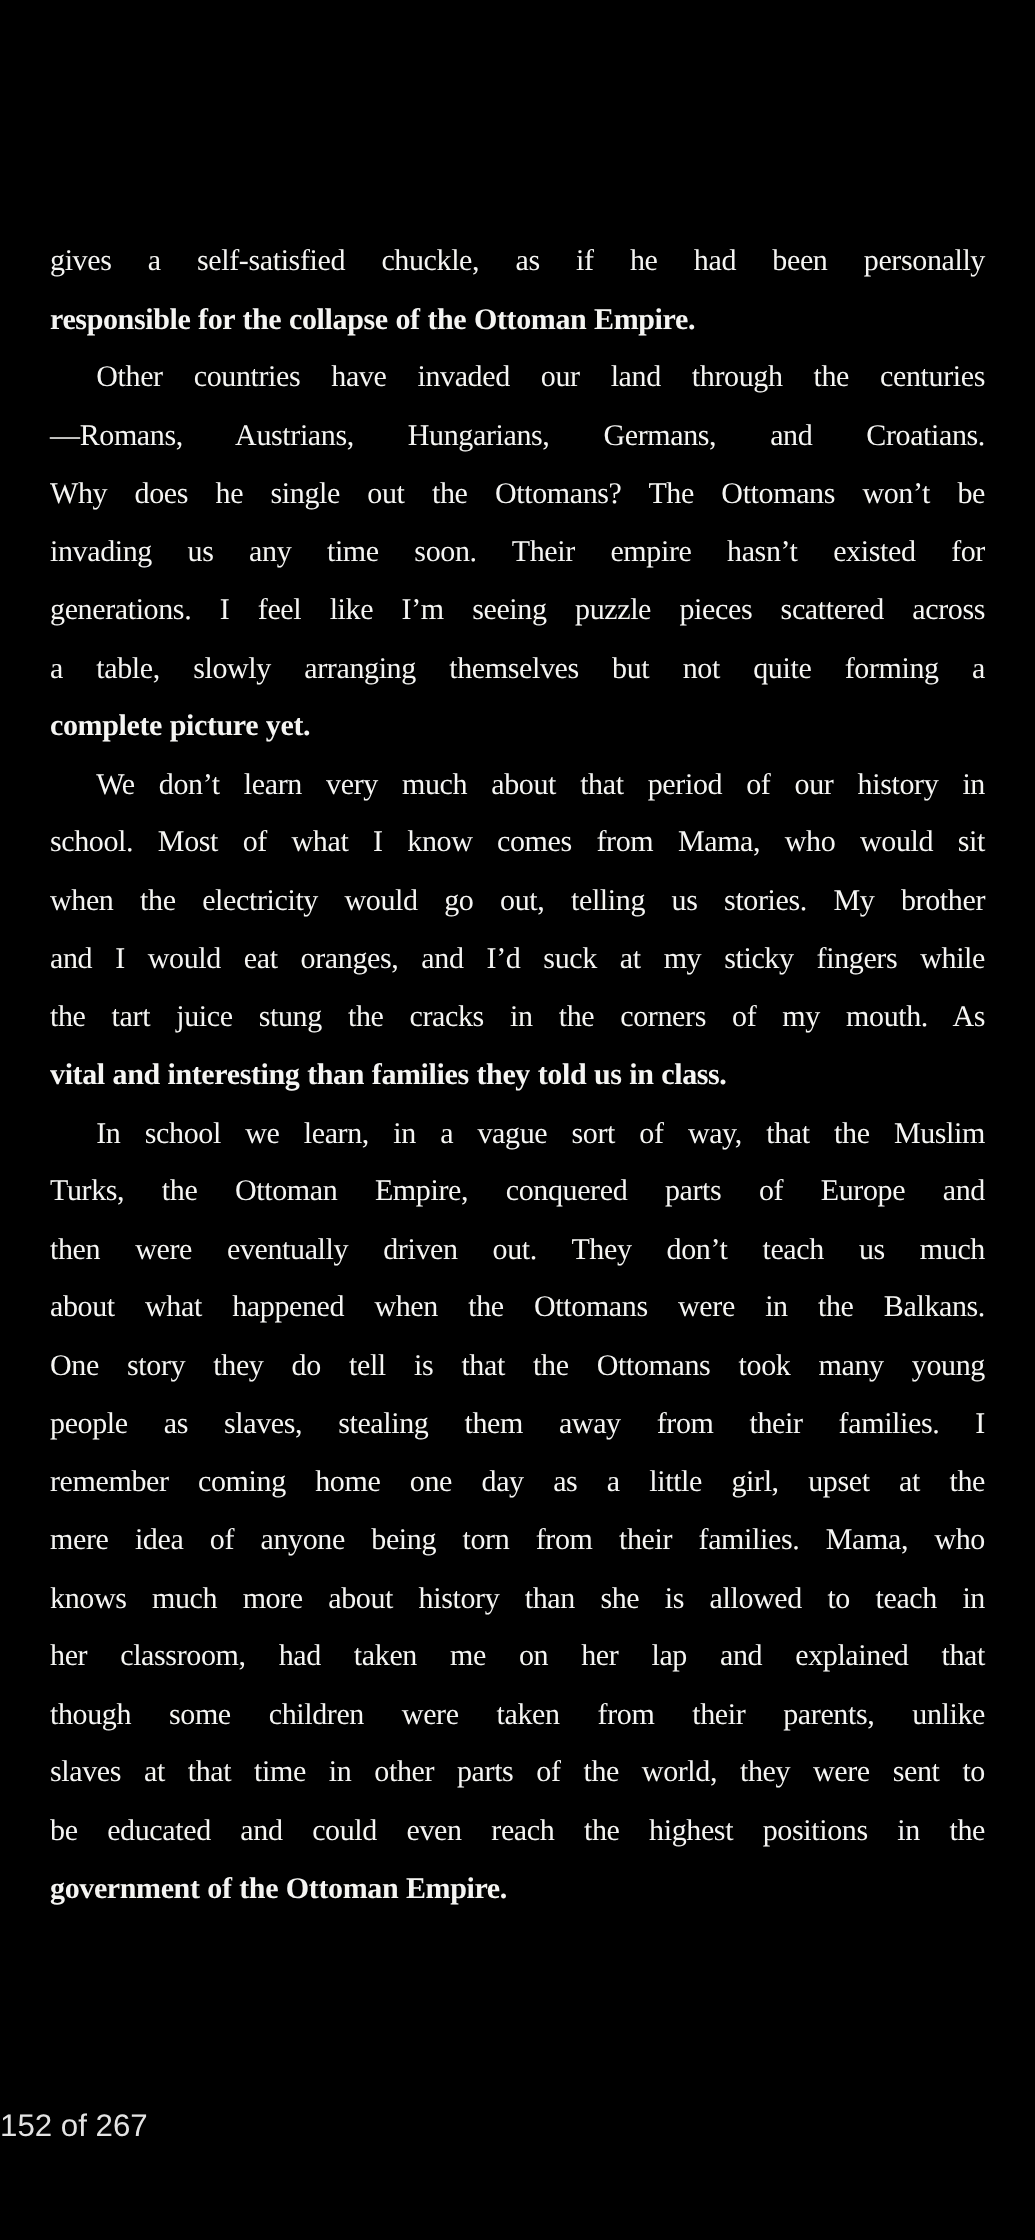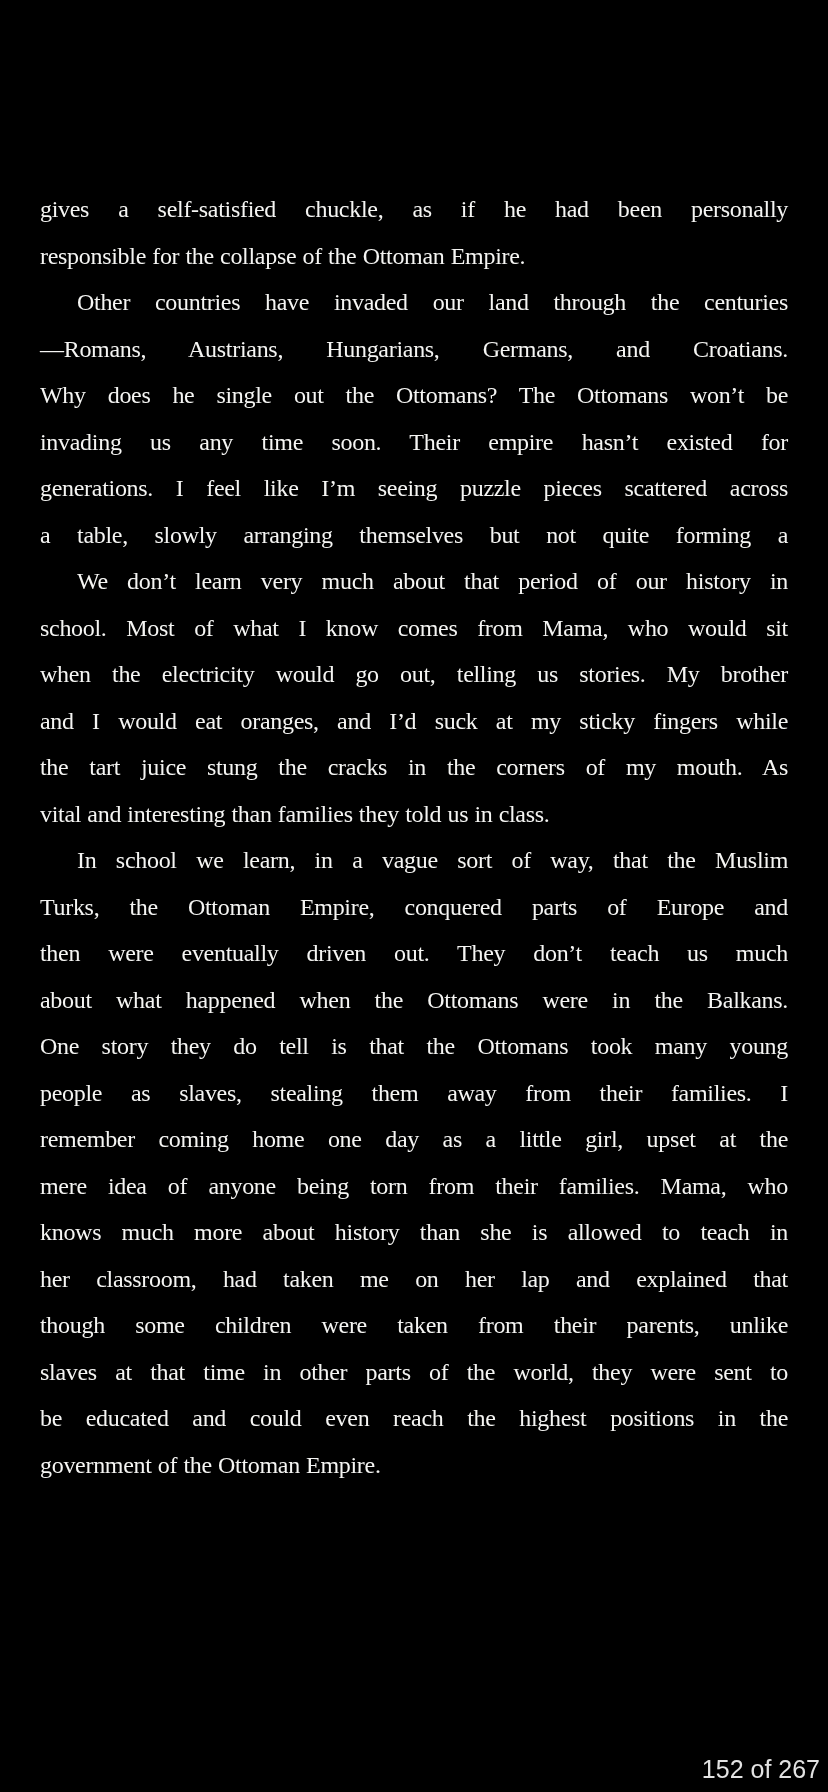--- a/index.html
+++ b/index.html
@@ -29,30 +29,31 @@
     letter-spacing:-0.3px;
     line-height:46.5px;
     word-spacing:0.02em;
   }
   .line{
     text-align:justify;
     text-align-last:justify;
   }
   .line.last{
     text-align-last:left;
+    font-weight:bold;
   }
   .line.indent{
     text-indent:37px;
   }
   .page-indicator{
     position:absolute;
-    top:1754px;
+    top:1686px;
     left:0;
     width:820px;
-    text-align:right;
+    text-align:left;
     color:var(--footer-text);
     font-family:"Liberation Sans", sans-serif;
     font-size:25px;
     line-height:30px;
   }
 </style>
 </head>
 <body>
 
 <div class="screen">
@@ -61,20 +62,21 @@
         <div class="line">gives a self-satisfied chuckle, as if he had been personally</div>
         <div class="line last">responsible for the collapse of the Ottoman Empire.</div>
       </div>
       <div>
         <div class="line indent">Other countries have invaded our land through the centuries</div>
         <div class="line">—Romans, Austrians, Hungarians, Germans, and Croatians.</div>
         <div class="line">Why does he single out the Ottomans? The Ottomans won’t be</div>
         <div class="line">invading us any time soon. Their empire hasn’t existed for</div>
         <div class="line">generations. I feel like I’m seeing puzzle pieces scattered across</div>
         <div class="line">a table, slowly arranging themselves but not quite forming a</div>
+        <div class="line last">complete picture yet.</div>
       </div>
       <div>
         <div class="line indent">We don’t learn very much about that period of our history in</div>
         <div class="line">school. Most of what I know comes from Mama, who would sit</div>
         <div class="line">when the electricity would go out, telling us stories. My brother</div>
         <div class="line">and I would eat oranges, and I’d suck at my sticky fingers while</div>
         <div class="line">the tart juice stung the cracks in the corners of my mouth. As</div>
         <div class="line last">vital and interesting than families they told us in class.</div>
       </div>
       <div>

